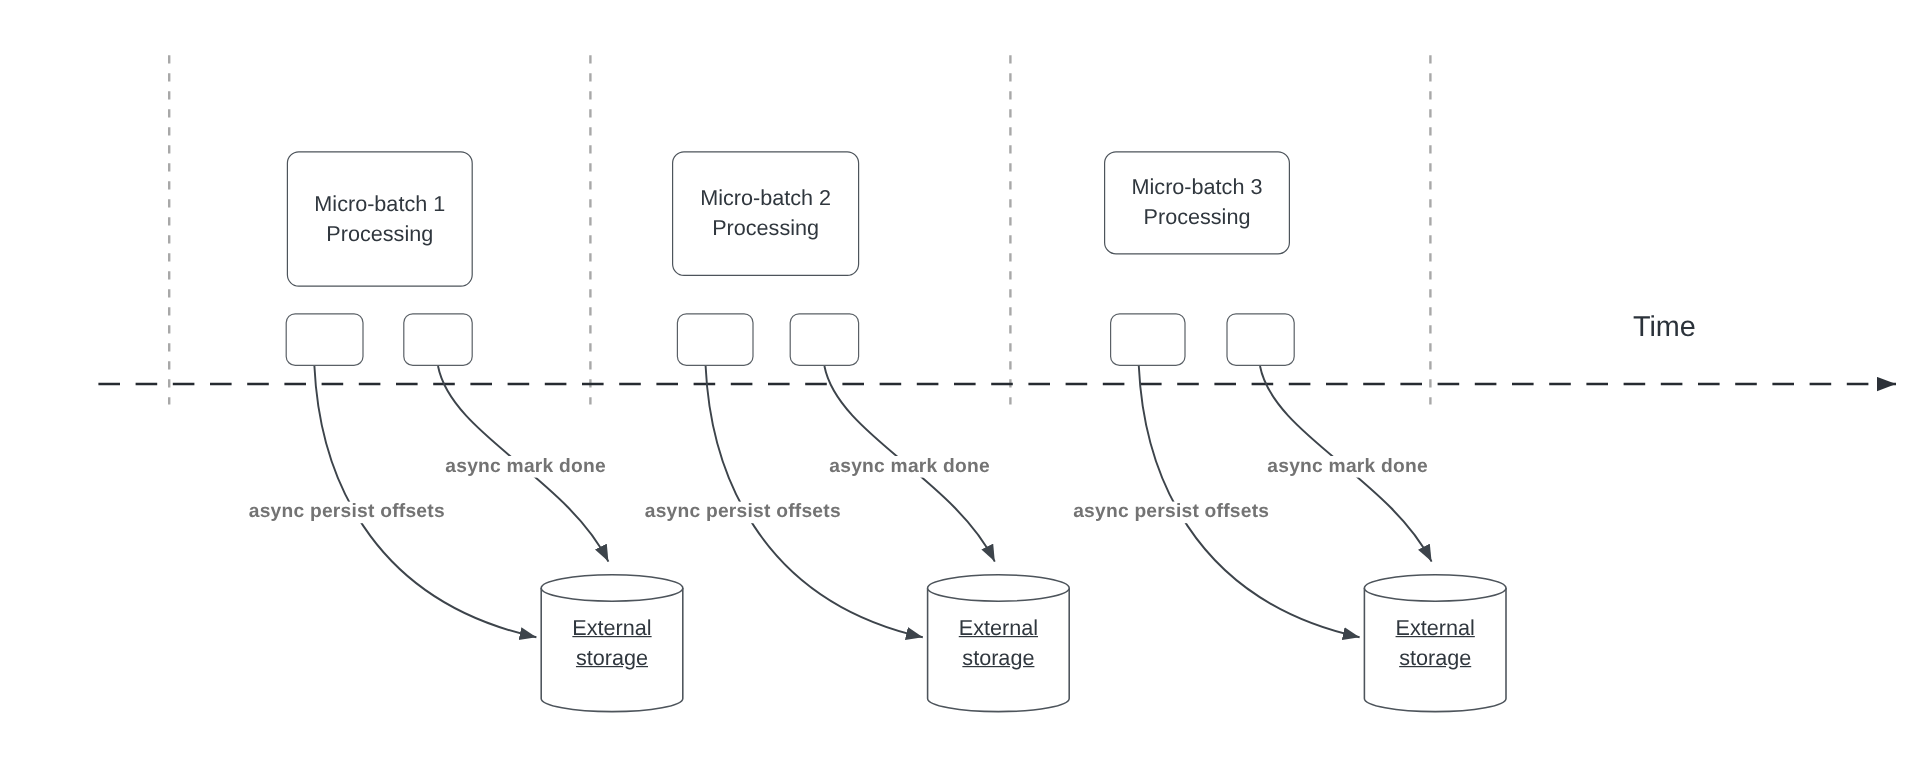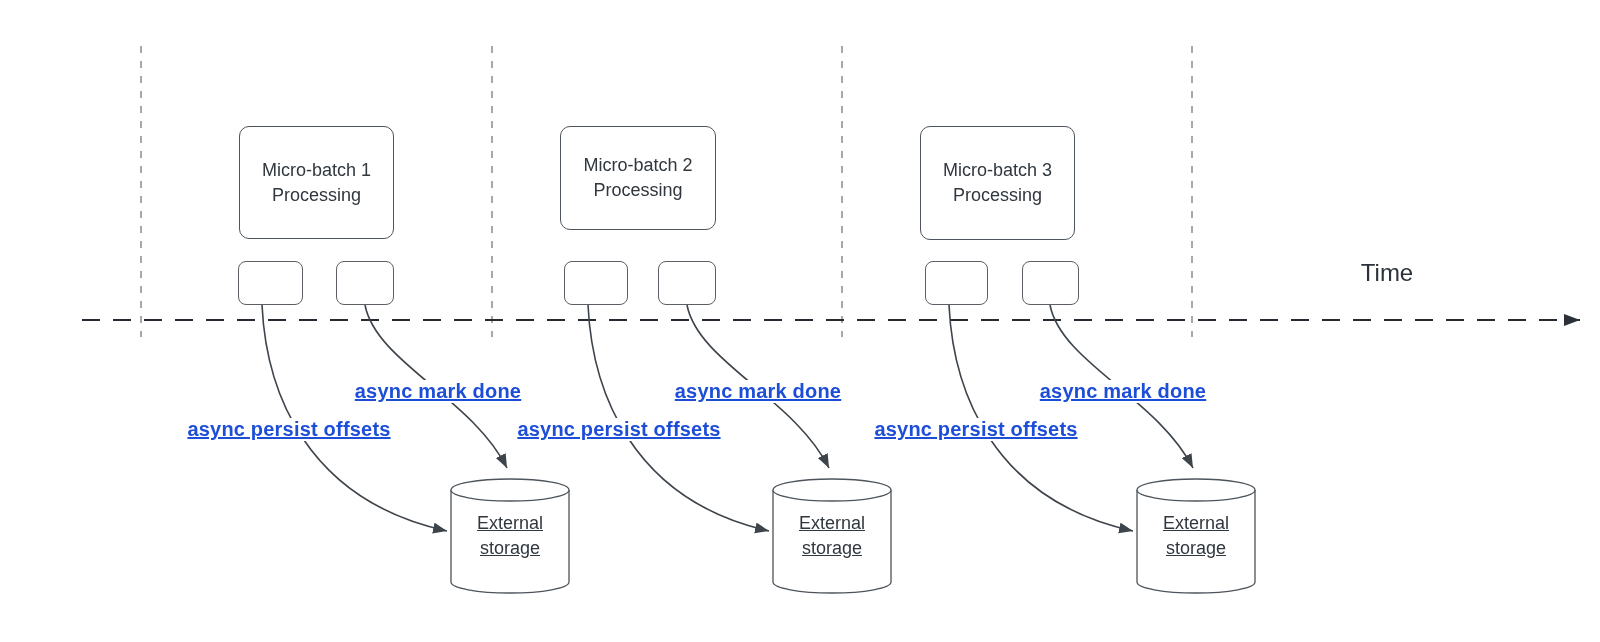--- a/index.html
+++ b/index.html
@@ -40,25 +40,24 @@
     border: 1.3px solid #5a6066;
     border-radius: 8px;
     box-sizing: border-box;
   }
   .edge-label {
     position: absolute;
     transform: translateX(-50%);
     background: #ffffff;
     padding: 0 3px;
     font-weight: bold;
-    font-size: 20px;
+    font-size: 16px;
     letter-spacing: 0.2px;
-    color: #1d4ed8;
+    color: #737373;
     white-space: nowrap;
-    text-decoration: underline;
   }
   .cyl-label {
     position: absolute;
     text-align: center;
     font-size: 18px;
     line-height: 25px;
     color: #30373e;
     text-decoration: underline;
   }
   .time-label {
@@ -139,21 +138,21 @@
   </div>
   <div class="subnode" style="left:564px; top:261px; width:64px; height:44px;"></div>
   <div class="subnode" style="left:658px; top:261px; width:58px; height:44px;"></div>
   <div class="edge-label" style="left:619px; top:418px;">async persist offsets</div>
   <div class="edge-label" style="left:758px; top:380px;">async mark done</div>
   <div class="cyl-label" style="left:773px; top:511px; width:118px;">
     <div>External</div>
     <div>storage</div>
   </div>
 
-  <div class="node" style="left:920px; top:126px; width:155px; height:114px;">
+  <div class="node" style="left:920px; top:126px; width:155px; height:86px;">
     <div>
       <div>Micro-batch 3</div>
       <div>Processing</div>
     </div>
   </div>
   <div class="subnode" style="left:925px; top:261px; width:63px; height:44px;"></div>
   <div class="subnode" style="left:1022px; top:261px; width:57px; height:44px;"></div>
   <div class="edge-label" style="left:976px; top:418px;">async persist offsets</div>
   <div class="edge-label" style="left:1123px; top:380px;">async mark done</div>
   <div class="cyl-label" style="left:1137px; top:511px; width:118px;">

